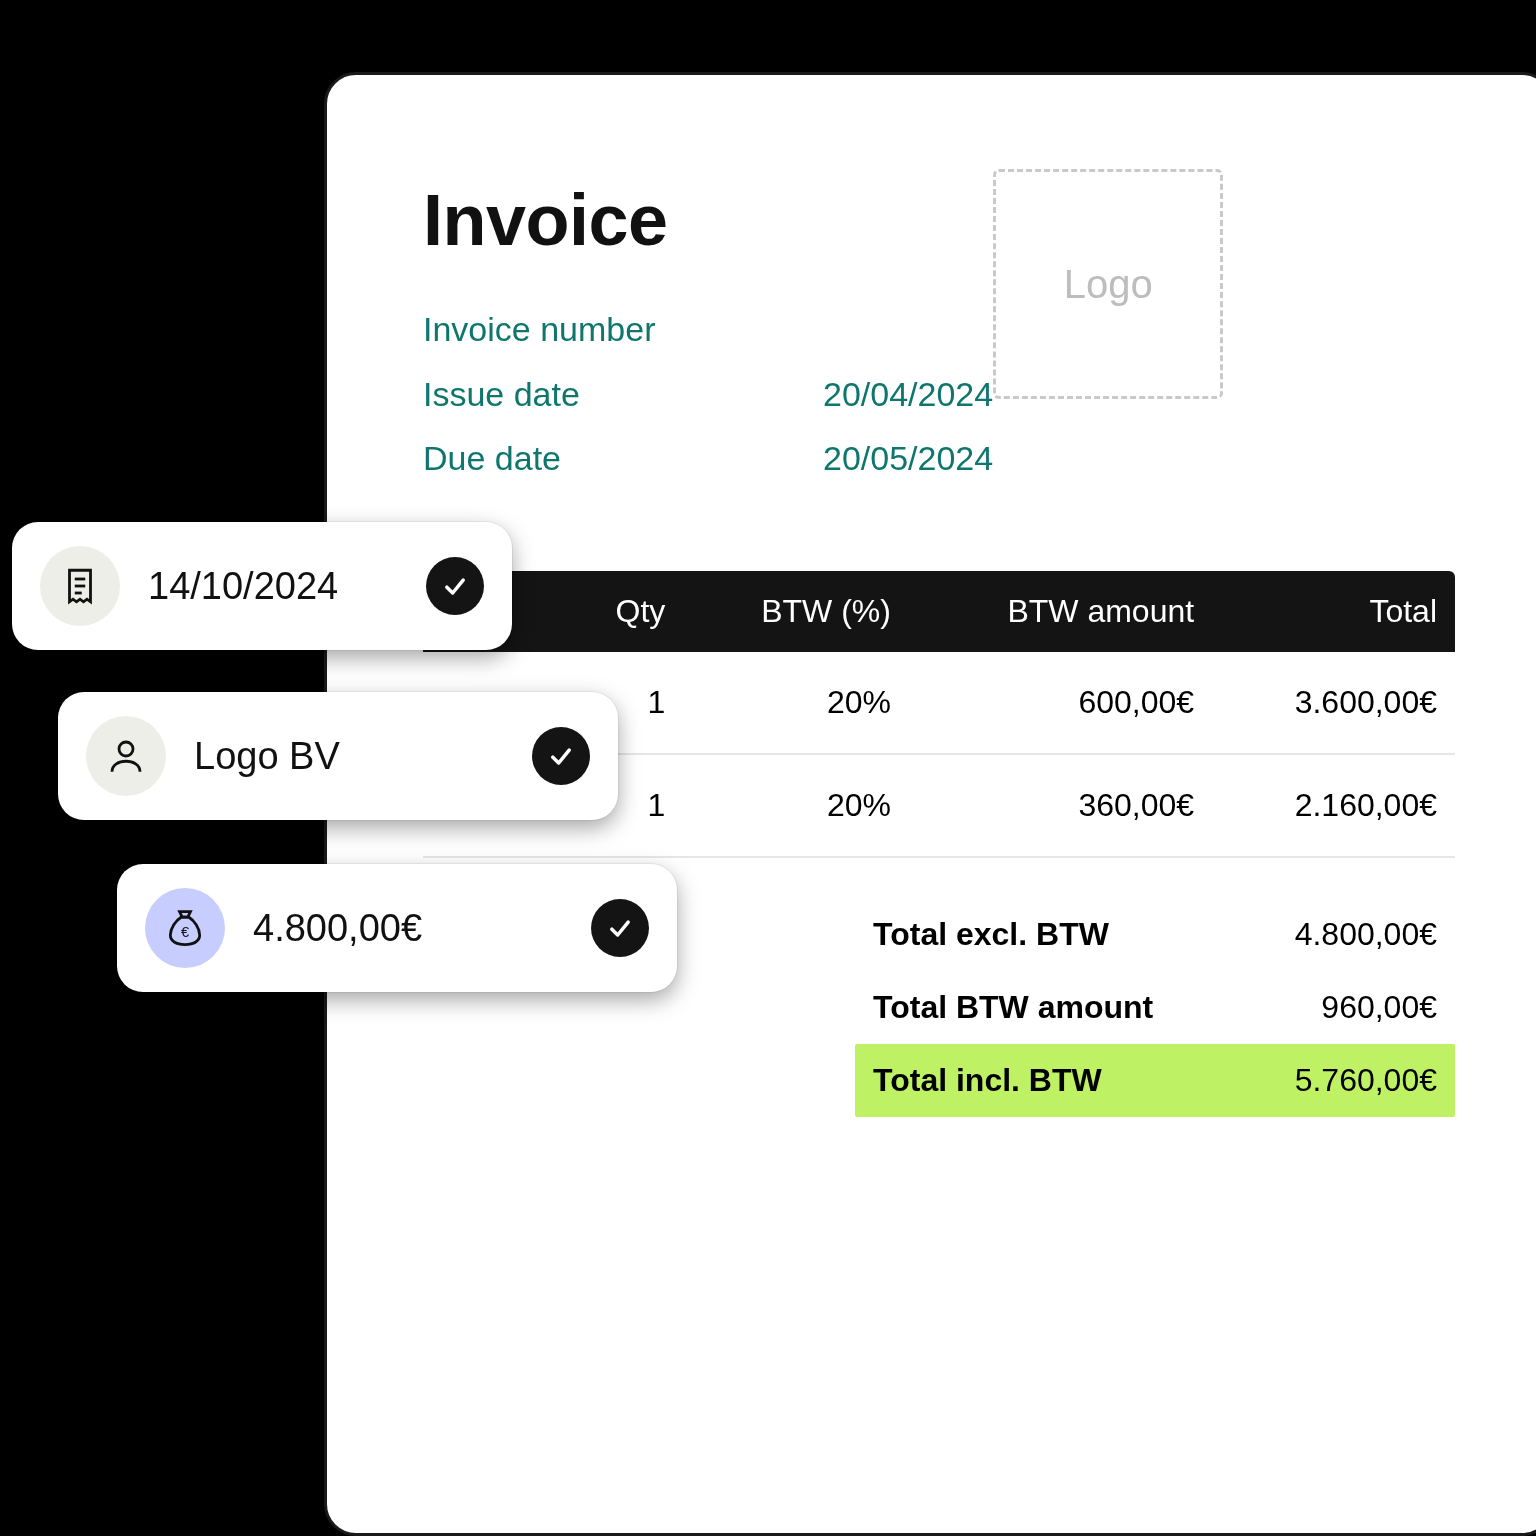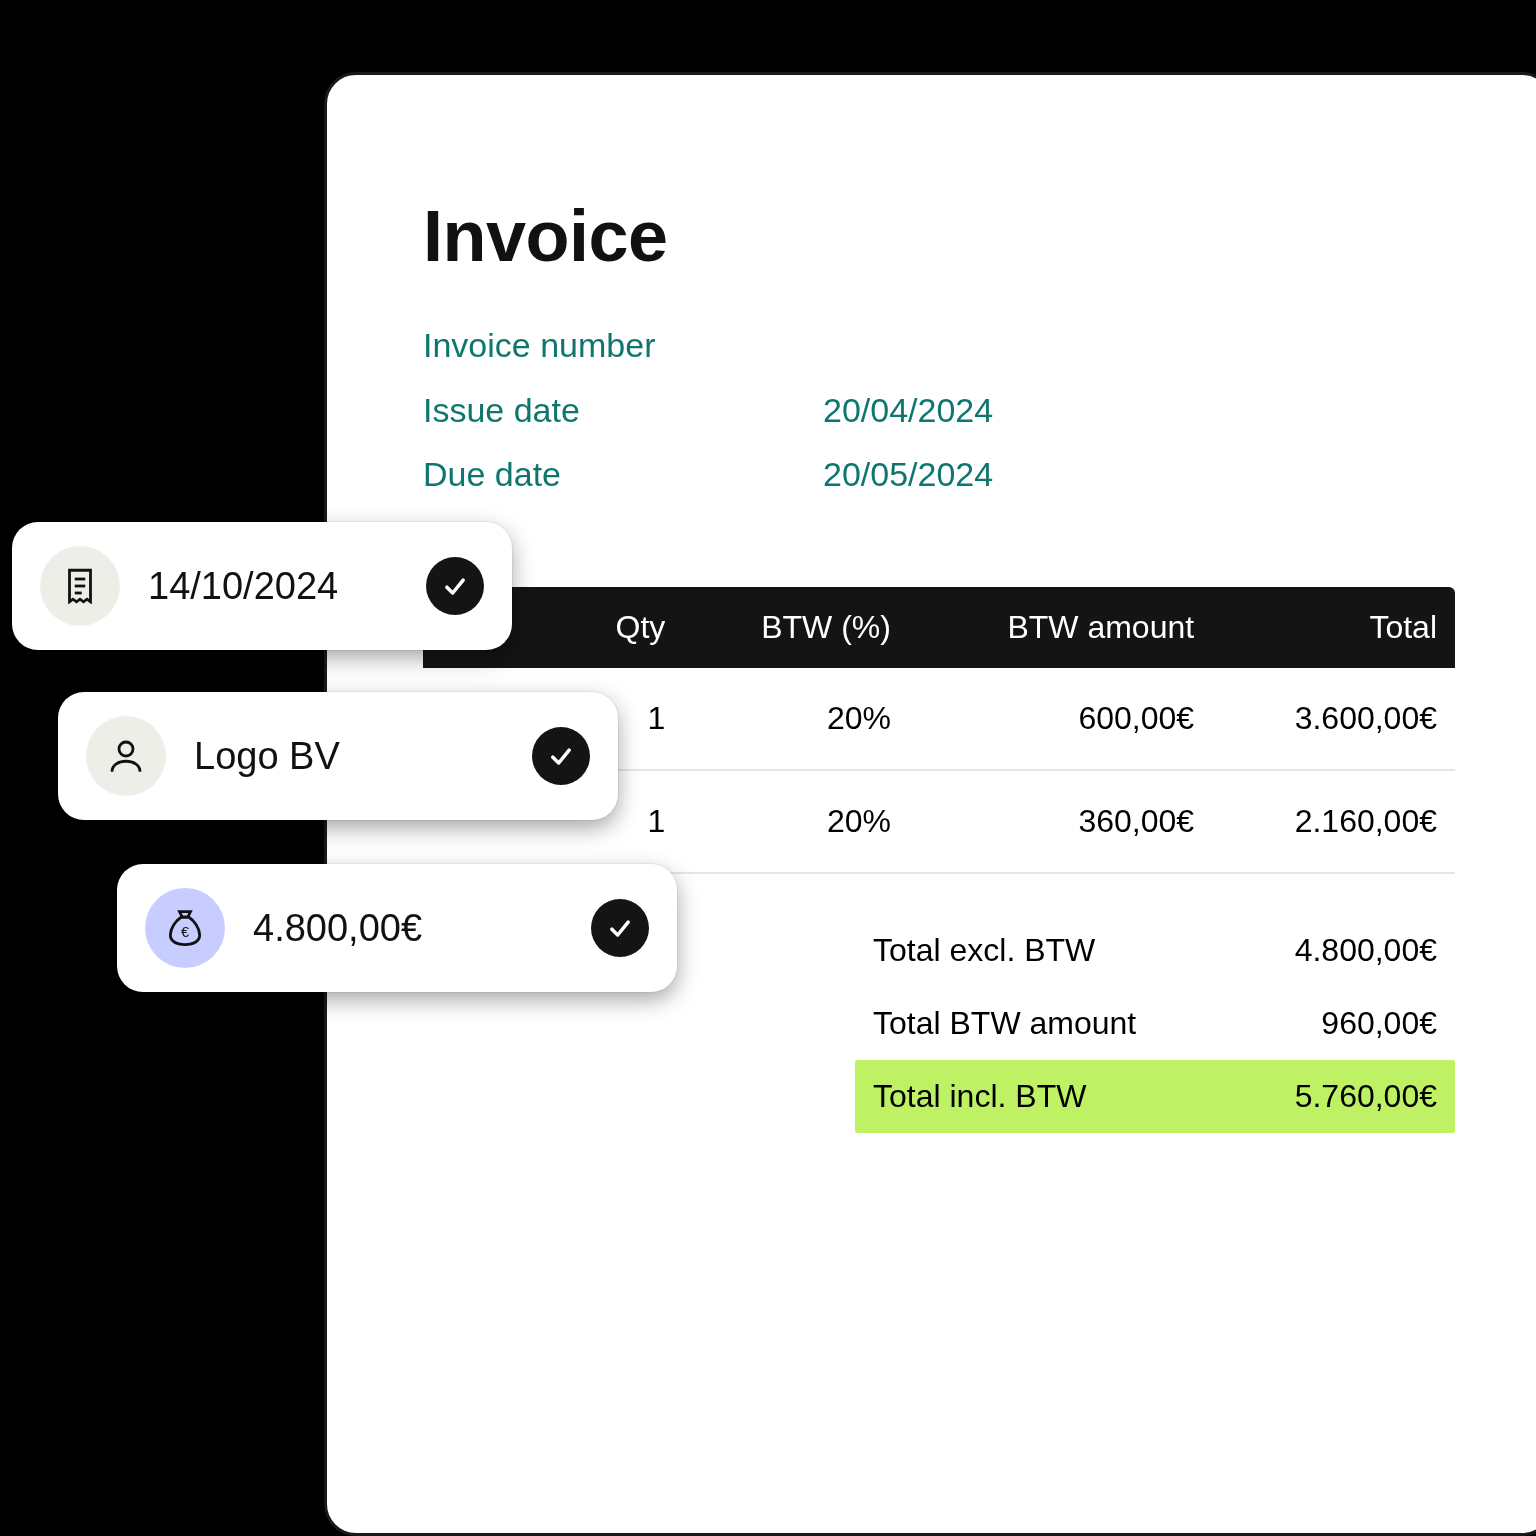--- a/index.html
+++ b/index.html
@@ -27,21 +27,21 @@
   .invoice-title {
     font-size: 72px;
     font-weight: 800;
     letter-spacing: -0.5px;
     color: #111;
   }
 
   .header-row {
     display: flex;
     align-items: flex-start;
-    margin-top: 24px;
+    margin-top: 8px;
   }
 
   .meta-block { margin-top: 36px; }
   .meta-row {
     display: flex;
     font-size: 34px;
     color: #0f766e;
     line-height: 1.9;
   }
   .meta-label { width: 400px; }
@@ -90,21 +90,21 @@
     display: flex;
     justify-content: flex-end;
   }
   .totals-inner { width: 600px; }
   .tot-row {
     display: flex;
     justify-content: space-between;
     font-size: 32px;
     padding: 18px 18px;
   }
-  .tot-row .lbl { font-weight: 400; }
+  .tot-row .lbl { font-weight: 700; }
   .tot-row.final {
     background: #bef264;
     border-radius: 2px;
   }
 
   
   .pill {
     position: absolute;
     background: #fff;
     border-radius: 26px;
@@ -152,20 +152,23 @@
           <div class="meta-label">Issue date</div>
           <div class="meta-value">20/04/2024</div>
         </div>
         <div class="meta-row">
           <div class="meta-label">Due date</div>
           <div class="meta-value">20/05/2024</div>
         </div>
       </div>
     </div>
 
+    <div class="logo-box">
+      <span>Logo</span>
+    </div>
   </div>
 
   <table class="inv-table">
     <thead>
       <tr>
         <th>ption</th>
         <th>Qty</th>
         <th>BTW (%)</th>
         <th>BTW amount</th>
         <th>Total</th>

